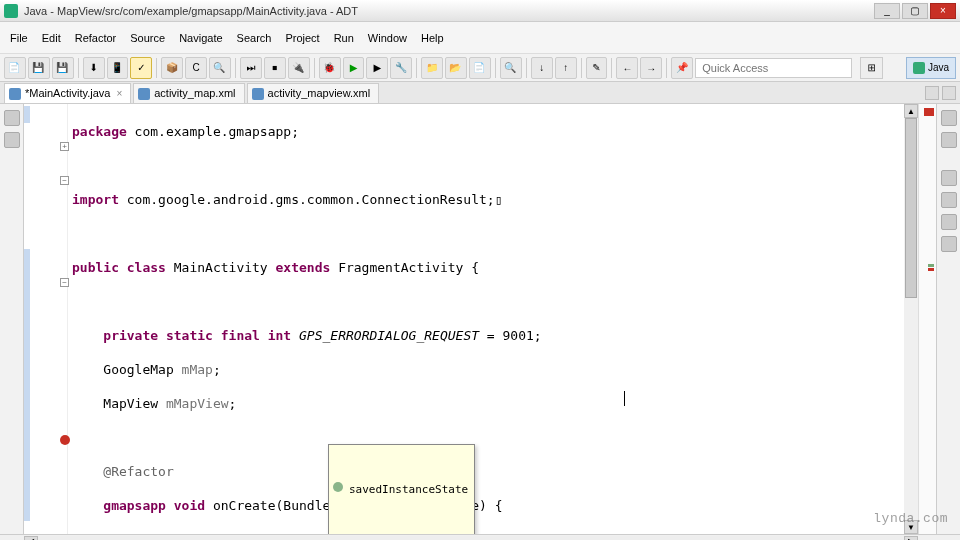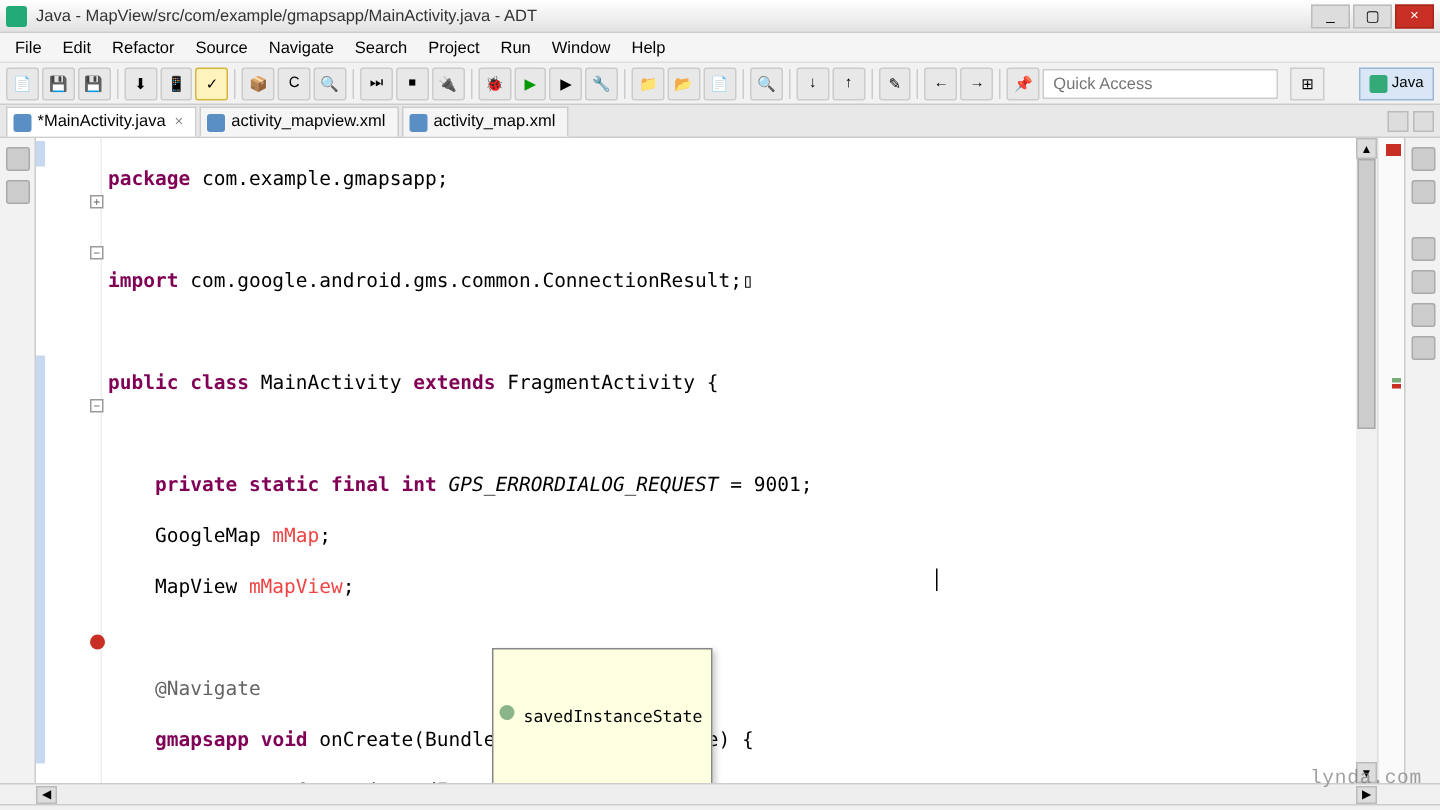--- a/index.html
+++ b/index.html
@@ -3,21 +3,21 @@
 <meta charset="utf-8">
 <style>
   * { margin:0; padding:0; box-sizing:border-box; }
   body { font-family: Tahoma, sans-serif; font-size:11px; background:#f0f0f0; width:960px; height:540px; overflow:hidden; position:relative; }
   .titlebar { height:22px; background:linear-gradient(#fff,#e2e2e2); display:flex; align-items:center; padding:0 4px; border-bottom:1px solid #ccc;}
   .titlebar .icon { width:14px; height:14px; background:#2a7; border-radius:2px; margin-right:6px;}
   .titlebar .title { flex:1; font-size:11px; color:#333;}
   .winbtns { display:flex; gap:2px;}
   .winbtn { width:26px; height:16px; background:#ddd; border:1px solid #bbb; font-size:10px; display:flex; align-items:center; justify-content:center;}
   .winbtn.close { background:#c83025; color:#fff; border-color:#a8251c;}
-  .menubar { height:20px; background:#f5f5f5; display:flex; align-items:center; padding:0 4px; gap:2px; border-bottom:1px solid #ddd; font-size:11px;}
+  .menubar { height:32px; background:#f5f5f5; display:flex; align-items:center; padding:0 4px; gap:2px; border-bottom:1px solid #ddd; font-size:11px;}
   .menubar span { padding:2px 6px; cursor:default;}
   .toolbar { height:28px; background:#f2f2f2; display:flex; align-items:center; padding:2px 4px; gap:2px; border-bottom:1px solid #ccc;}
   .tb { width:22px; height:22px; background:#e8e8e8; border:1px solid #ccc; border-radius:2px; display:flex; align-items:center; justify-content:center; font-size:10px;}
   .tb.active { background:#fff2bd; border-color:#d4b63e;}
   .sep { width:1px; height:20px; background:#ccc; margin:0 2px;}
   .quick { width:158px; height:20px; border:1px solid #ccc; background:#fff; font-size:11px; color:#888; padding:2px 6px; margin-left:auto;}
   .persp { display:flex; gap:3px; margin-left:6px;}
   .pbtn { height:22px; padding:0 6px; border:1px solid #ccc; background:#eee; display:flex; align-items:center; gap:3px; font-size:10px;}
   .pbtn.active { background:#d8e6f5; border-color:#99b8d8;margin-left:20px;}
   .tabbar { height:22px; background:#e8e8e8; display:flex; align-items:center; padding:0 4px; border-bottom:1px solid #ccc;}
@@ -32,21 +32,21 @@
   .gicon { width:16px; height:16px; background:#ccc; border:1px solid #aaa; border-radius:2px;}
   .editor-wrap { flex:1; display:flex; background:#fff; position:relative;}
   .ruler { width:44px; background:#fff; border-right:1px solid #eee; position:relative;}
   .change-hl { position:absolute; left:0; width:6px; background:#c7d9f0;}
   .fold { position:absolute; left:36px; width:9px; height:9px; border:1px solid #999; background:#fff; font-size:8px; line-height:7px; text-align:center; color:#666;}
   .err-dot { position:absolute; left:36px; width:10px; height:10px; background:#c83025; border-radius:50%;}
   .code { flex:1; font-family: Consolas, monospace; font-size:13px; line-height:17px; padding:2px 0 2px 4px; white-space:pre; position:relative; color:#000; overflow:hidden;}
   .kw { color:#7f0055; font-weight:bold;}
   .ann { color:#646464;}
   .fld { color:#000000; font-style:italic;}
-  .lit { color:#ef4444;}
+  .lit { color:#737373;}
   @keyframes blink { 50% { opacity:0; }}
   .autocomplete { position:absolute; background:#ffffe1; border:1px solid #888; z-index:15; box-shadow:2px 2px 4px rgba(0,0,0,.2); min-width:120px;}
   .ac-item { padding:2px 6px 2px 20px; font-size:11px; position:relative;}
   .ac-item::before { content:''; position:absolute; left:4px; top:3px; width:10px; height:10px; background:#8ab58a; border-radius:50%;}
   .overview { width:18px; background:#fafafa; border-left:1px solid #ddd; position:relative;}
   .ov-mark { position:absolute; right:2px; width:6px; height:3px;}
   .right-gutter { width:24px; background:#f2f2f2; border-left:1px solid #ccc; display:flex; flex-direction:column; align-items:center; gap:6px; padding-top:6px;}
   .hscroll { height:14px; background:#f0f0f0; border-top:1px solid #ccc; display:flex; align-items:center;}
   .hsbtn { width:14px; height:12px; background:#ddd; border:1px solid #bbb; font-size:8px; display:flex; align-items:center; justify-content:center;}
   .hstrack { flex:1; height:12px; background:#eee;}
@@ -130,24 +130,24 @@
       </div>
   </div>
 </div>
 
 <div class="tabbar">
   <div class="tab active">
       <span>*MainActivity.java</span>
       <span class="x">×</span>
     </div>
   <div class="tab">
+      <span>activity_map.xml</span>
+    </div>
+  <div class="tab">
       <span>activity_mapview.xml</span>
-    </div>
-  <div class="tab">
-      <span>activity_map.xml</span>
     </div>
   <div class="tabbar-icons">
     <div class="tbicon"></div>
     <div class="tbicon"></div>
   </div>
 </div>
 
 <div class="content">
   <div class="left-gutter">
     <div class="gicon"></div>
@@ -168,21 +168,21 @@
 <div><span class="kw">package</span><span> com.example.gmapsapp;</span></div>
 <div>&nbsp;</div>
 <div><span class="kw">import</span><span> com.google.android.gms.common.ConnectionResult;</span>▯</div>
 <div>&nbsp;</div>
 <div><span class="kw">public</span> <span class="kw">class</span><span> MainActivity </span><span class="kw">extends</span><span> FragmentActivity {</span></div>
 <div>&nbsp;</div>
 <div>    <span class="kw">private</span> <span class="kw">static</span> <span class="kw">final</span> <span class="kw">int</span> <span class="fld">GPS_ERRORDIALOG_REQUEST</span><span> = 9001;</span></div>
 <div><span>    GoogleMap </span><span class="lit">mMap</span><span>;</span></div>
 <div><span>    MapView </span><span class="lit">mMapView</span><span>;</span></div>
 <div>&nbsp;</div>
-<div>    <span class="ann">@Navigate</span></div>
+<div>    <span class="ann">@Refactor</span></div>
 <div>    <span class="kw">gmapsapp</span> <span class="kw">void</span><span> onCreate(Bundle savedInstanceState) {</span></div>
 <div>        <span class="kw">super</span><span>.onCreate(savedInstanceState);</span></div>
 
 
 
 
 
 
 
 

